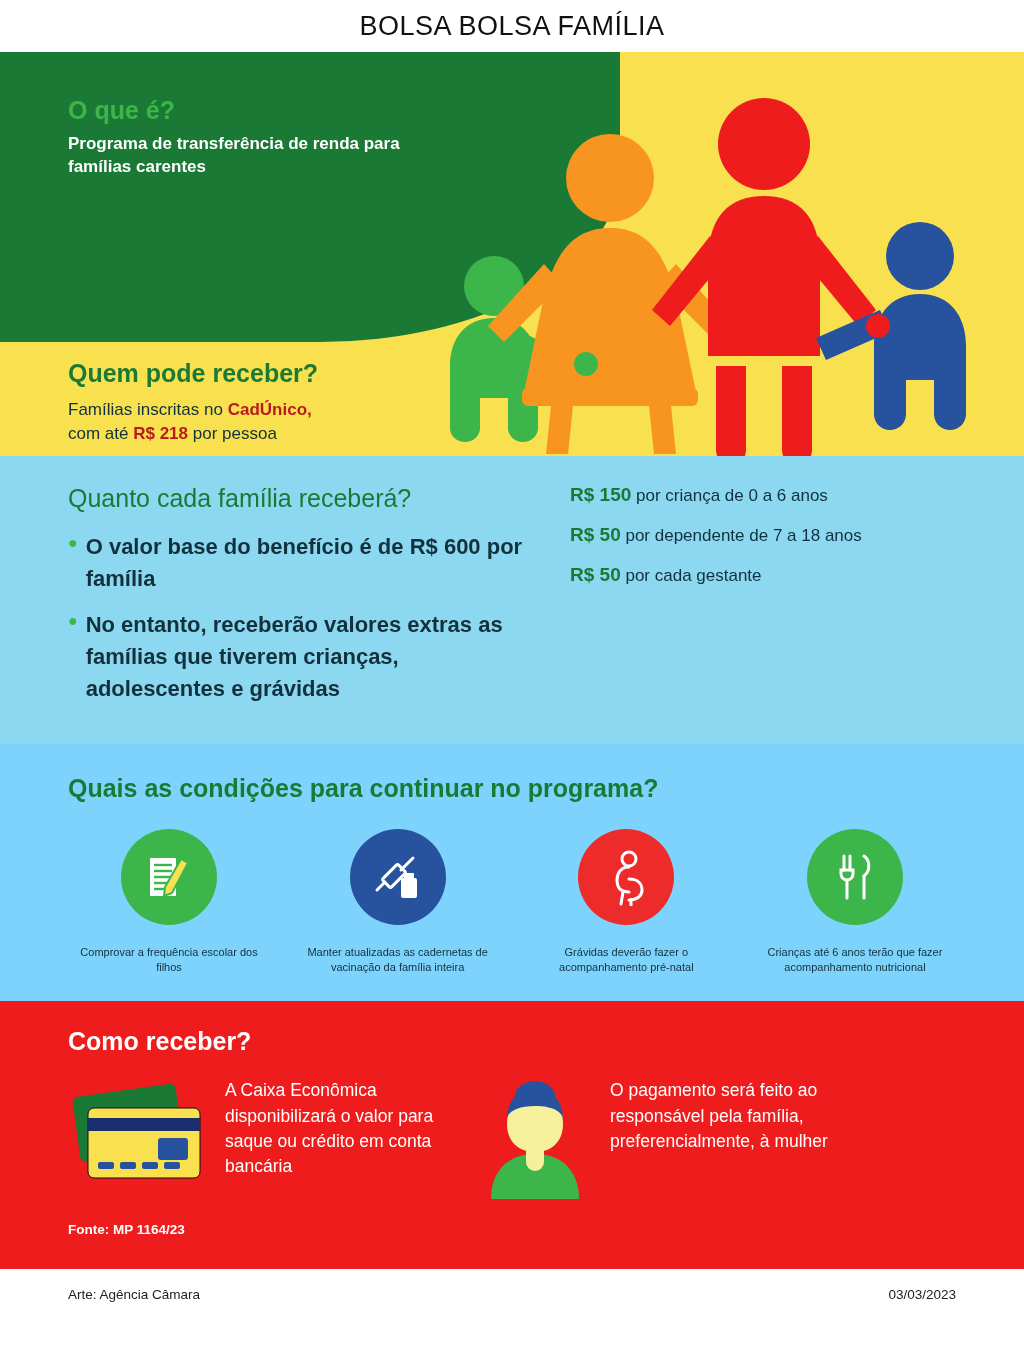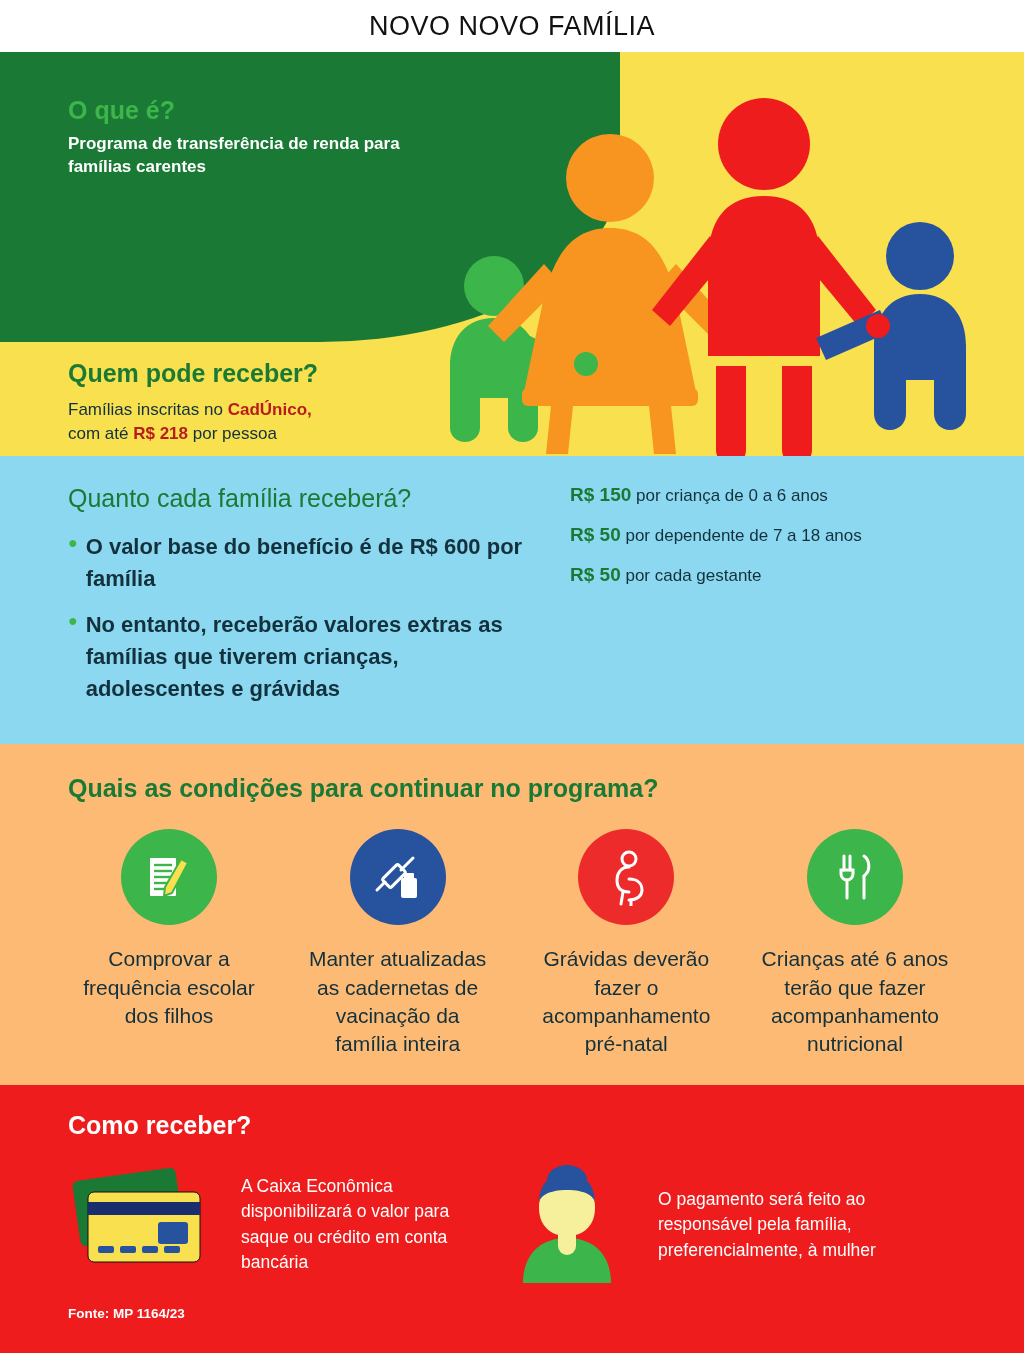--- a/index.html
+++ b/index.html
@@ -58,53 +58,53 @@
   .col-l { width:560px; padding-left:68px; }
   .col-r { flex:1; padding-left:10px; }
   .h-blue { color:#1a7a35; font-size:25px; font-weight:normal; margin-bottom:18px; }
   .bullet { display:flex; gap:8px; margin-bottom:14px; }
   .bullet .dot { color:#3cb54a; font-size:16px; line-height:1.45; }
   .bullet .t { color:#12313c; font-size:22px; line-height:1.45; max-width:455px;font-weight:bold; }
   .extra-line { color:#12313c; font-size:17px; margin-bottom:18px; }
   .extra-line b { color:#1a7a35; font-size:19px; }
 
   
-  .sec-cond { background:#fdba74; padding:30px 0 26px 0; }
+  .sec-cond { background:#7dd3fc; padding:30px 0 26px 0; }
   .h-cond { color:#1a7a35; font-size:25px; font-weight:bold; padding-left:68px; margin-bottom:26px; }
   .cond-row { display:flex; justify-content:space-between; padding:0 74px; }
   .cond { width:190px; text-align:center; }
   .circ { width:96px; height:96px; border-radius:50%; margin:0 auto 20px auto; display:flex; align-items:center; justify-content:center; }
   .c-green { background:#3cb54a; }
   .c-blue  { background:#27529e; }
   .c-red   { background:#ee2b2b; }
-  .cond p { color:#12313c; font-size:21px; line-height:1.35; }
+  .cond p { color:#12313c; font-size:11px; line-height:1.35; }
 
   
   .sec-red { background:#ee1c1c; padding:26px 0 20px 0; position:relative; height:268px; }
   .h-red { color:#ffffff; font-size:25px; font-weight:bold; padding-left:68px; margin-bottom:18px; }
-  .red-row { display:flex; padding:0 60px; gap:16px; align-items:center; }
+  .red-row { display:flex; padding:0 60px; align-items:flex-start; }
   .card-ill { width:165px; flex:none; padding-top:6px; }
   .red-txt { color:#ffffff; font-size:17.5px; line-height:1.45; width:235px; padding-top:4px; }
   .person-ill { width:150px; flex:none; }
   .fonte { color:#ffffff; font-size:13.5px; font-weight:bold; padding-left:68px; margin-top:18px; }
 
   
   .footer {
     height:50px; background:#ffffff; display:flex; align-items:center;
     justify-content:space-between; padding:0 68px;
     font-size:13.5px; color:#222;gap:21px;
   }
 </style>
 </head>
 <body>
 
 <div class="page">
 
   <div class="title-bar">
-    <h1>NOVO NOVO FAMÍLIA</h1>
+    <h1>BOLSA BOLSA FAMÍLIA</h1>
   </div>
 
   <div class="sec-top">
     <div class="green-blob"></div>
 
     <div class="txt">
       <div class="h-green">O que é?</div>
       <div class="p-white">Programa de transferência de renda para famílias carentes</div>
     </div>
 

